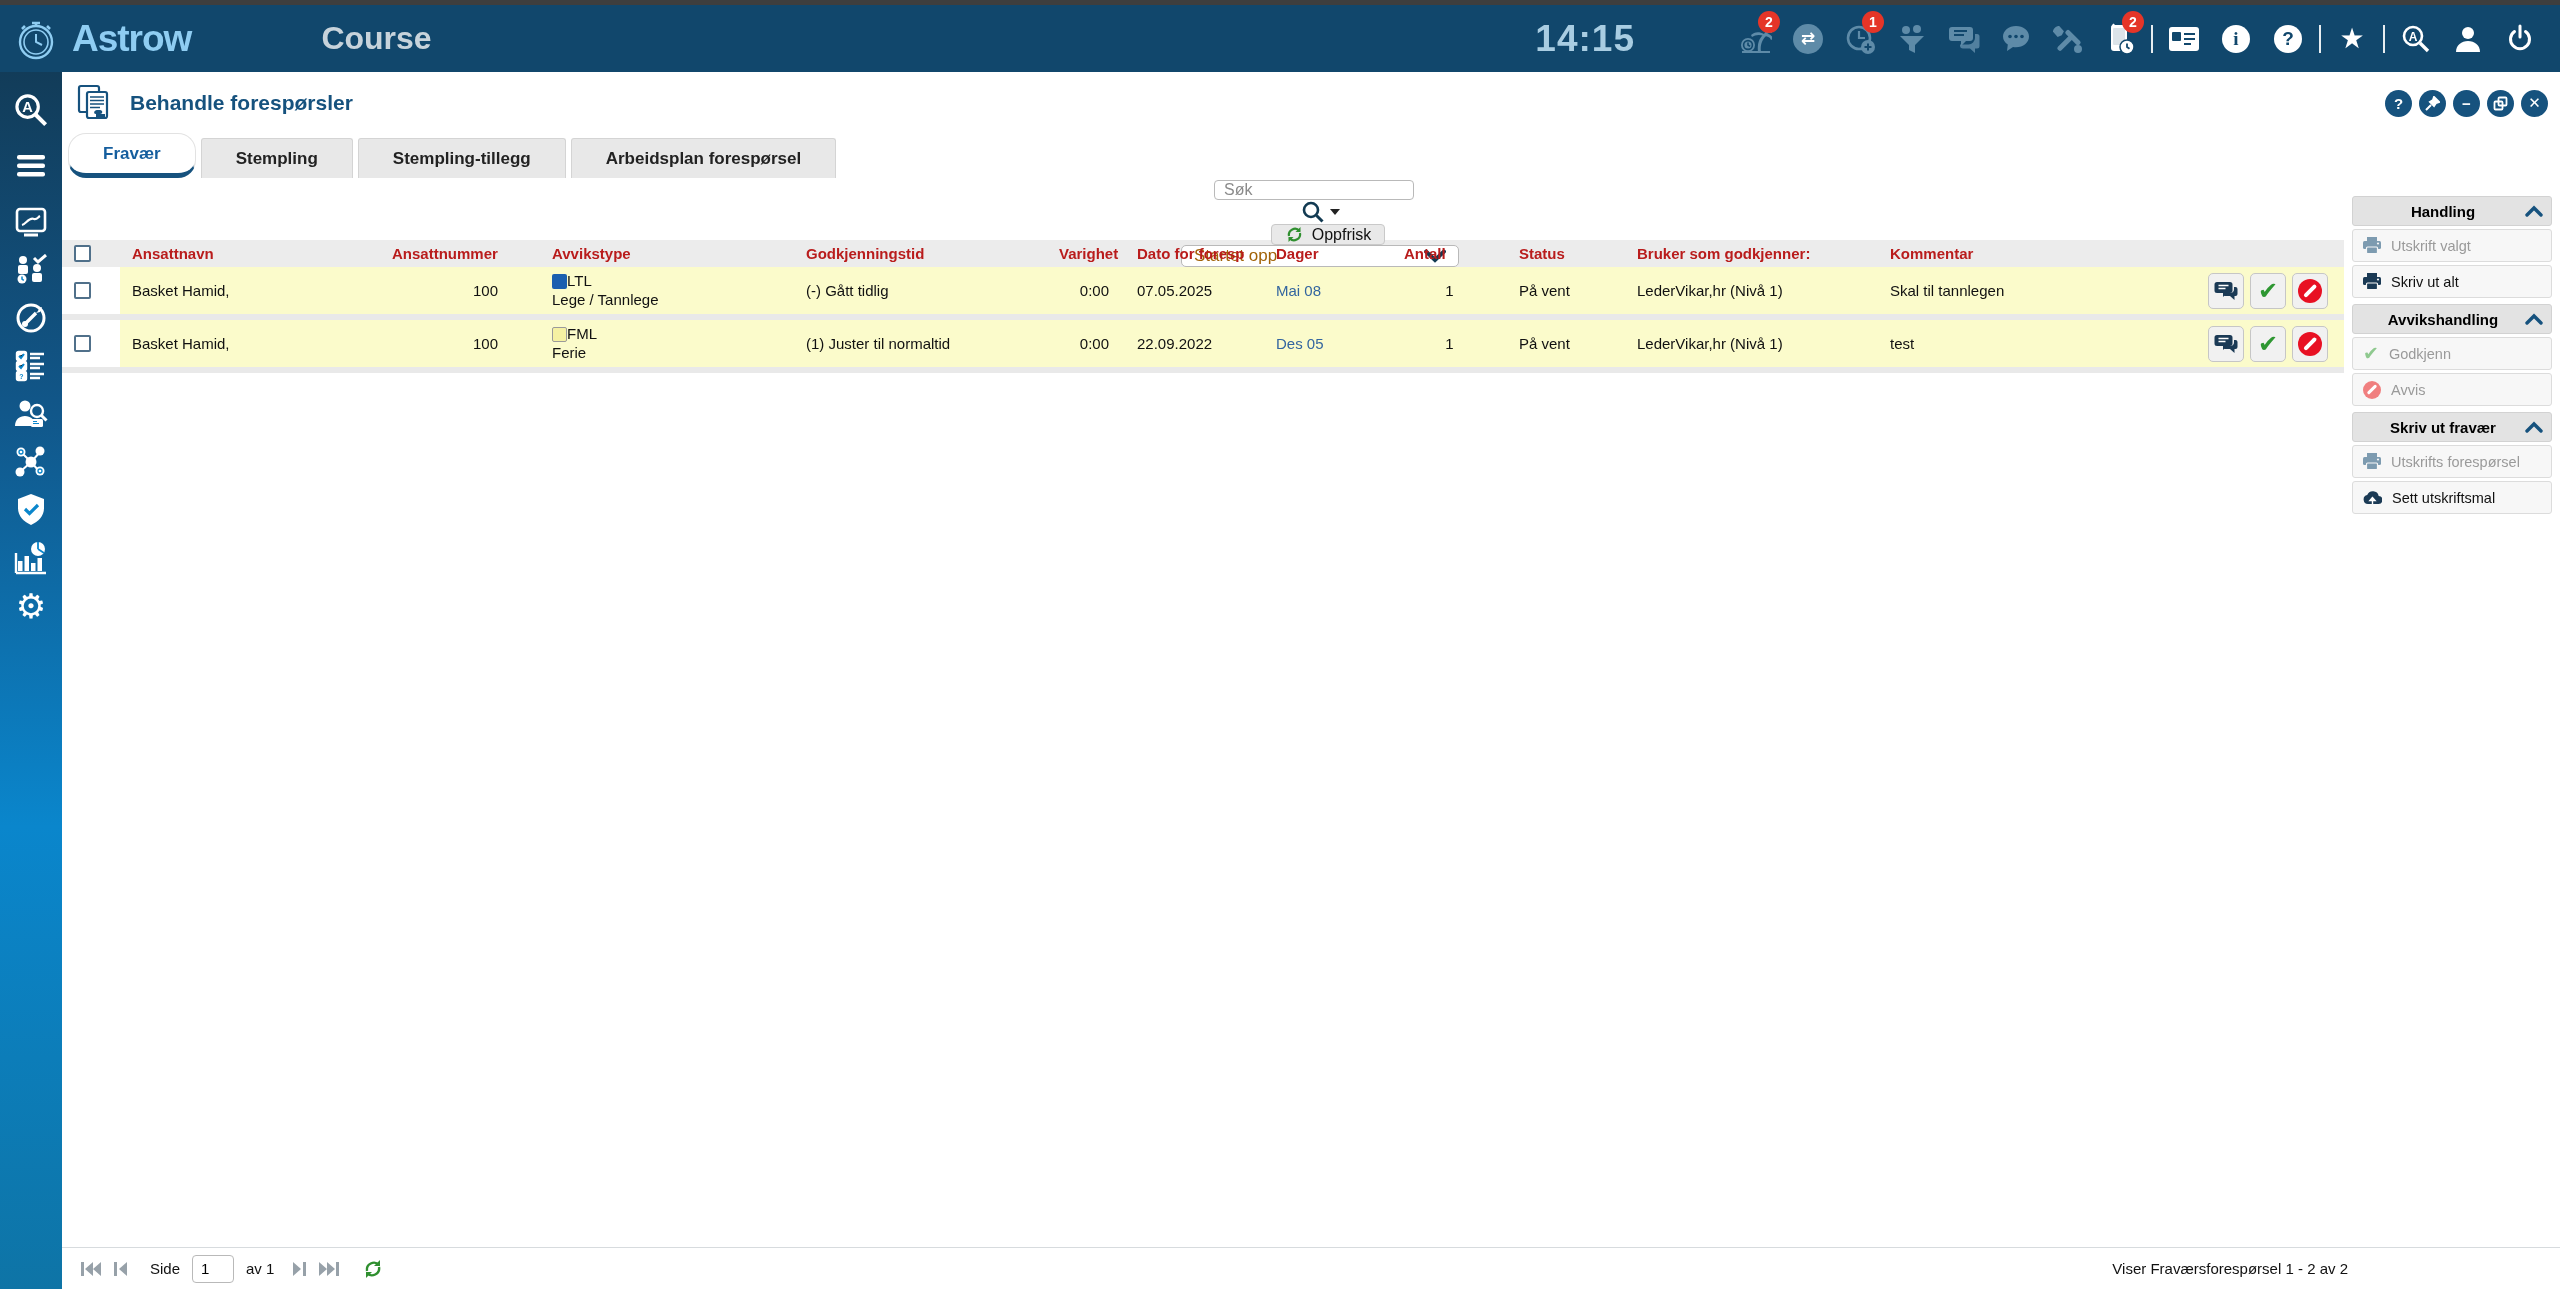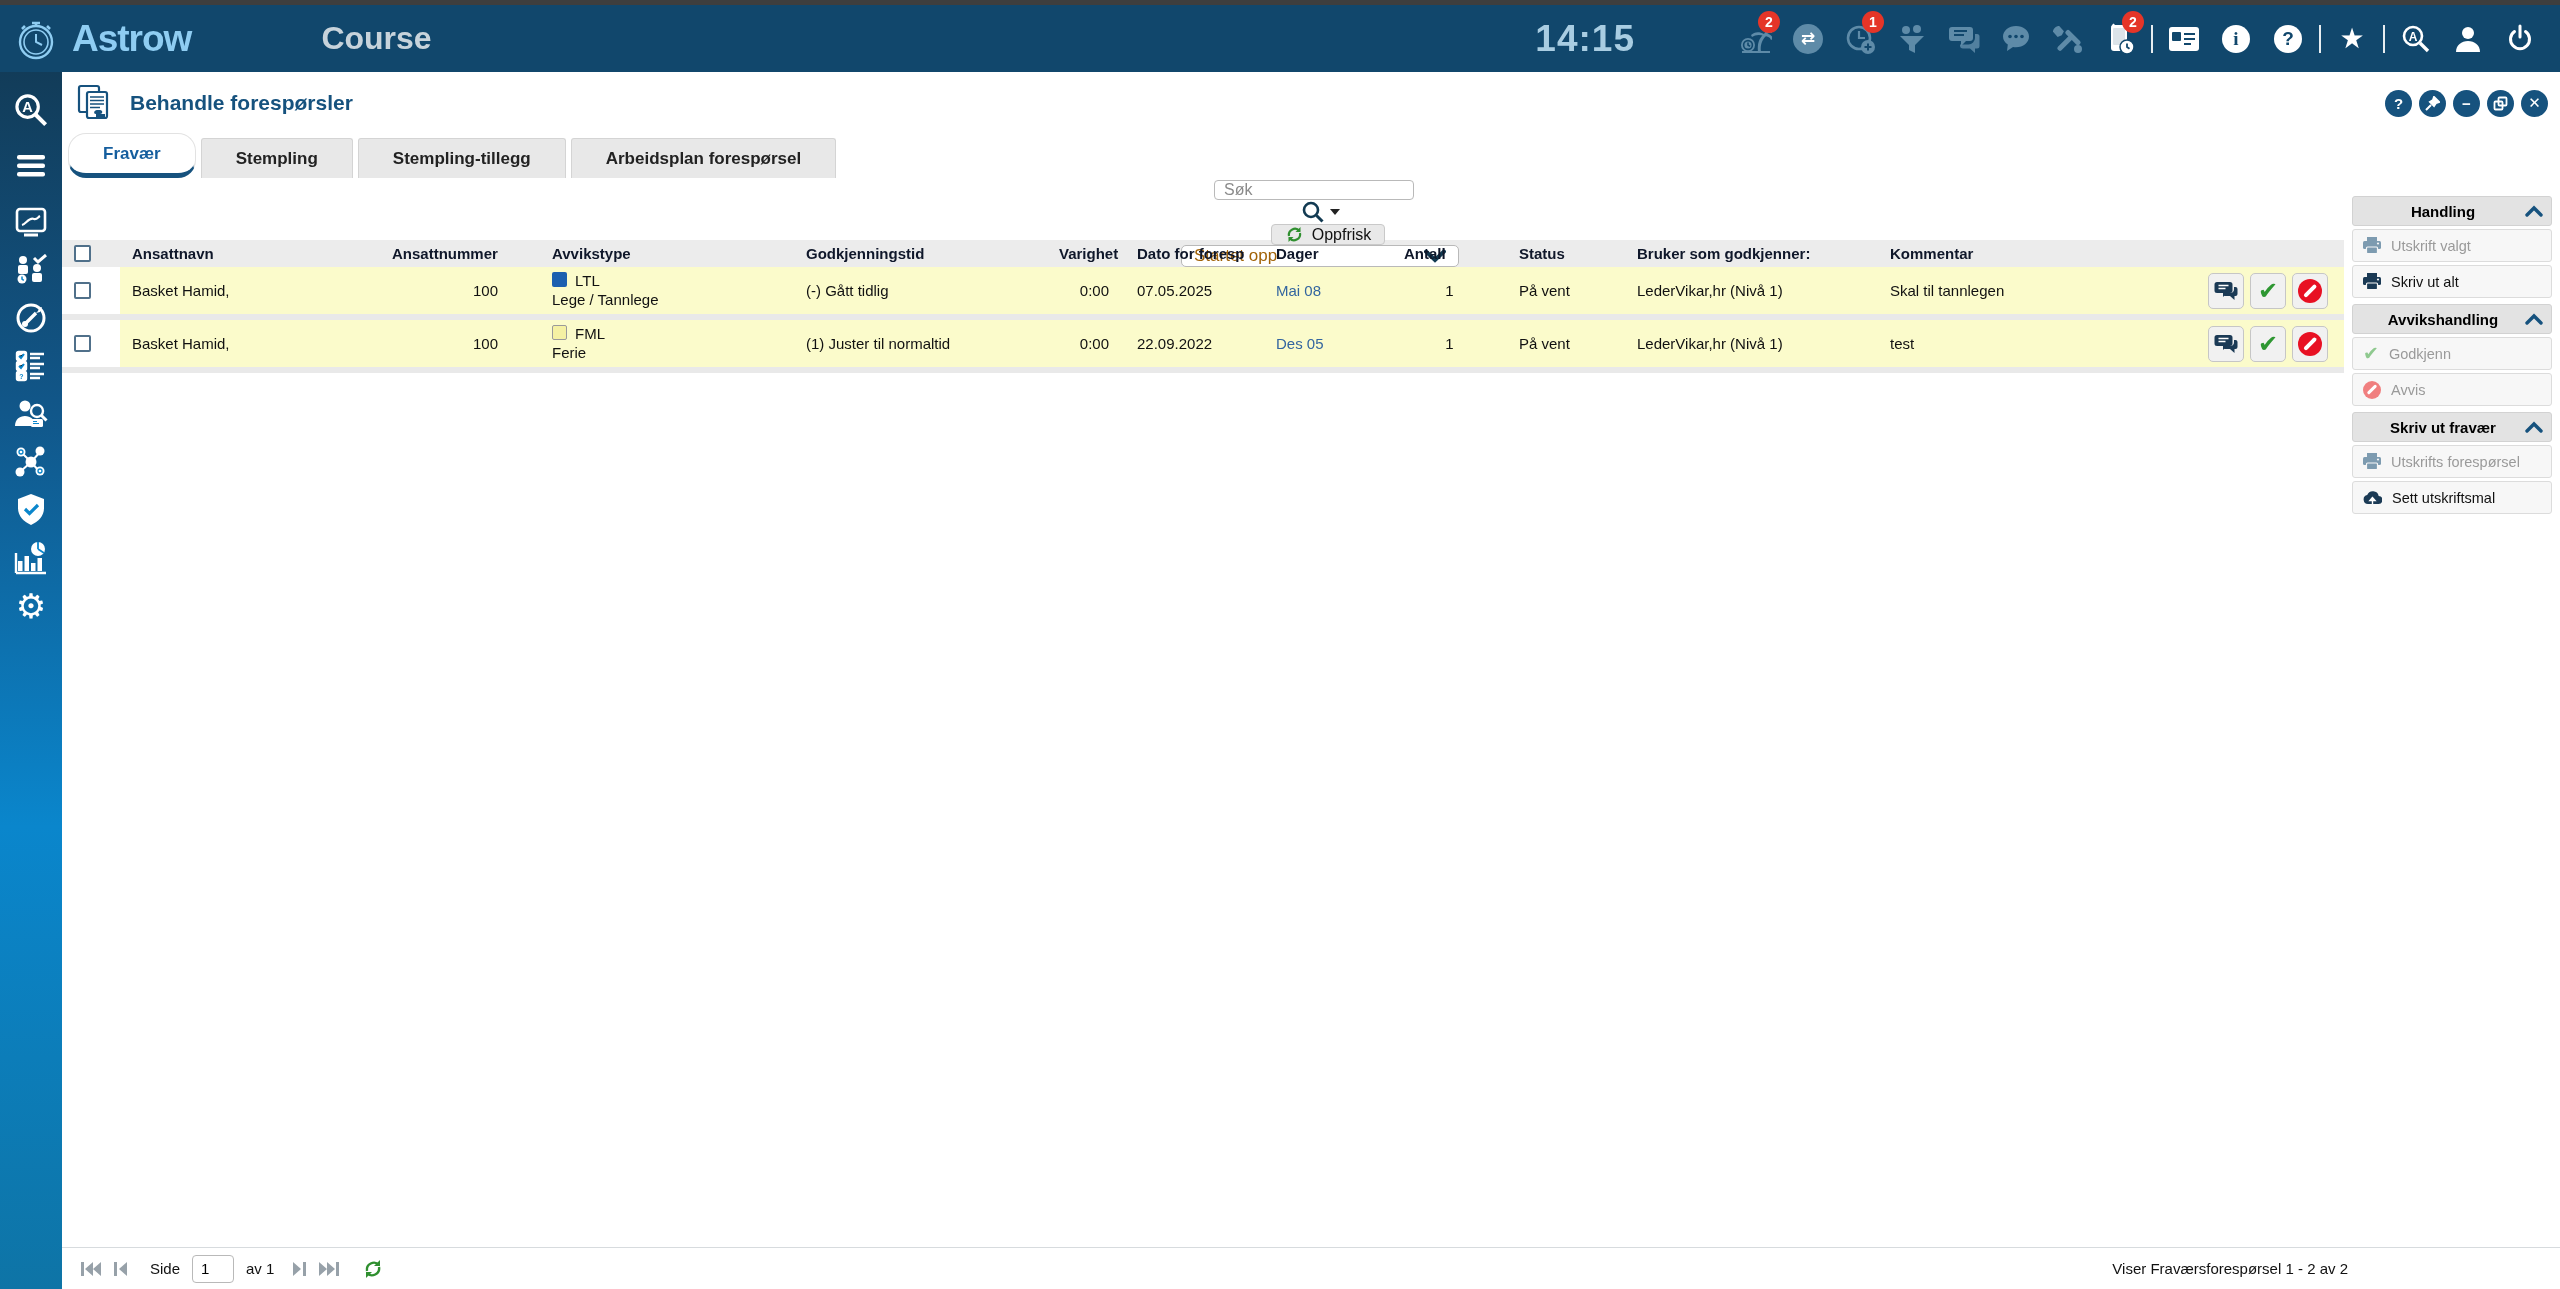--- a/index.html
+++ b/index.html
@@ -43,32 +43,32 @@
   .search-input { width:200px; height:32px; border:1px solid #b9b9b9; border-radius:4px; padding:0 9px; font-size:16px; font-family:inherit; color:#333; }
   .search-input::placeholder { color:#8a8a8a; }
   .mag-wrap { display:flex; align-items:center; margin-left:12px; cursor:pointer; }
   .mag-caret { width:0; height:0; border-left:5px solid transparent; border-right:5px solid transparent; border-top:6px solid #222; margin-left:5px; }
   .refresh-btn { display:flex; align-items:center; gap:8px; height:32px; margin-left:28px; padding:0 13px; background:#e9e9e9; border:1px solid #c9c9c9; border-radius:4px; font-size:16px; color:#111; cursor:pointer; }
   .status-select { display:flex; align-items:center; justify-content:space-between; width:278px; height:34px; margin-left:12px; border:1px solid #b9b9b9; border-radius:5px; padding:0 12px; font-size:17px; color:#a16207; cursor:pointer; background:#fff; }
 
   
   .table-zone { width:2282px; margin-top:12px; }
   .tgrid { display:grid; grid-template-columns:58px 260px 160px 254px 253px 78px 139px 128px 115px 118px 253px 1fr 140px; align-items:center; }
-  .thead { background:#ececec; height:27px; font-size:15px; font-weight:bold; color:#0f172a; }
+  .thead { background:#ececec; height:27px; font-size:15px; font-weight:bold; color:#b91c1c; }
   .thead > div { padding-left:12px; white-space:nowrap; overflow:hidden; }
   .th-right { text-align:right; padding-right:16px !important; }
   .trow { height:53px; border-bottom:6px solid #e9e9e9; font-size:15px; color:#111; }
   .trow > div { background:#fbfbcb; height:100%; display:flex; align-items:center; padding-left:12px; overflow:hidden; white-space:nowrap; }
   .trow .cb-cell { background:#fff; }
   .cell-right { justify-content:flex-end; padding-right:42px !important; }
   .cell-right-sm { justify-content:flex-end; padding-right:16px !important; }
   .cell-center { justify-content:center; padding-left:0 !important; }
   .checkbox { width:17px; height:17px; border:2px solid #50708a; border-radius:2px; background:#fff; cursor:pointer; }
   .type-cell { flex-direction:column; align-items:flex-start !important; justify-content:center; line-height:1.25; }
-  .type-line1 { display:flex; gap:8px; }
+  .type-line1 { display:flex; align-items:center; }
   .type-square { width:15px; height:15px; border-radius:2px; }
   .day-link { color:#33659f; cursor:pointer; }
   .actions-cell { gap:6px; padding-left:4px !important; }
   .abtn { width:36px; height:36px; border:1px solid #c6c6c6; border-radius:5px; background:#f1f1f1; display:flex; align-items:center; justify-content:center; cursor:pointer; }
   .deny-circle { width:24px; height:24px; border-radius:50%; background:#e81123; position:relative; }
   .deny-circle::after { content:""; position:absolute; left:4px; top:10.5px; width:16px; height:3.5px; background:#fff; transform:rotate(-45deg); border-radius:2px; }
   .check-glyph { color:#2e9732; font-size:24px; font-weight:bold; line-height:1; }
 
   
   .rpanel { position:absolute; top:118px; right:8px; width:200px; }

